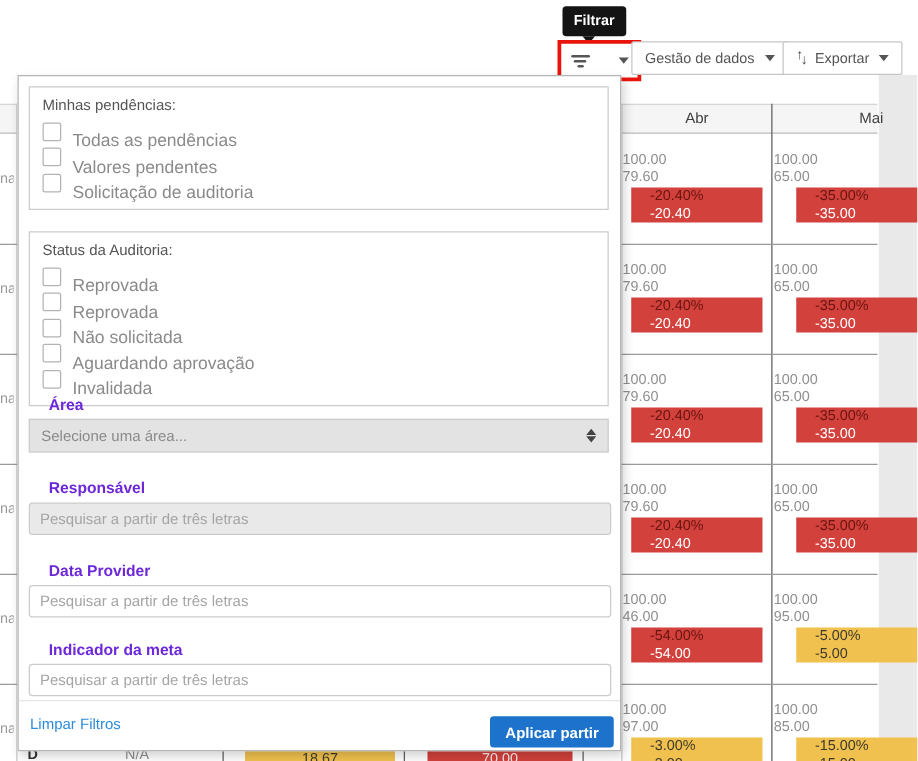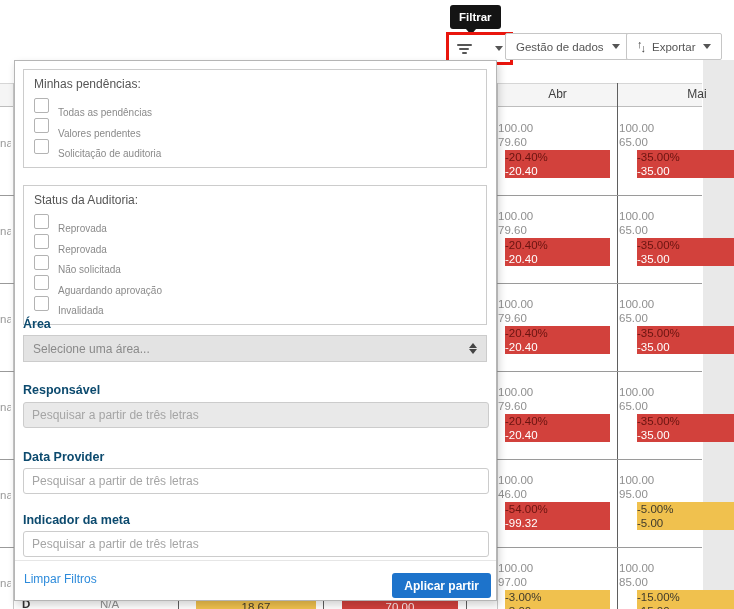--- a/index.html
+++ b/index.html
@@ -10,21 +10,21 @@
   #bg-table{position:absolute;left:0;top:60px;width:734px;height:549px;overflow:hidden;background:#fff;}
   .gray-strip{position:absolute;left:703px;top:0;width:31px;height:549px;background:#e9e9e9;}
   .hdr-band{position:absolute;left:0;top:23px;width:702px;height:24px;background:#f5f5f5;
             border-top:1px solid #d6d6d6;border-bottom:1px solid #bdbdbd;box-sizing:border-box;}
   .col-hdr{position:absolute;top:27px;font-size:12px;font-weight:normal;color:#3f3f3f;text-align:center;}
   .vline{position:absolute;top:23px;bottom:0;width:1px;background:#5f5f5f;}
   .vline.light{background:#c9c9c9;}
   .rowline{position:absolute;left:0;width:702px;height:1px;background:#9a9a9a;}
   .cell{position:absolute;height:88px;text-align:left;box-sizing:border-box;padding-top:14px;}
   .cell .v{display:block;font-size:11.5px;line-height:14px;color:#8f8f8f;}
-  .band{margin-top:1px;}
+  .band{margin-top:1px;padding-left:15px;}
   .band span{display:block;font-size:11.5px;line-height:14px;}
   .band.red{background:#d2413c;}
   .band.red .pct{color:#6a1410;}
   .band.red .val{color:#ffffff;}
   .band.yellow{background:#f0c14e;}
   .band.yellow .pct,.band.yellow .val{color:#3f3a2c;}
   .frag{position:absolute;left:0;width:11px;overflow:hidden;font-size:11.5px;color:#999;line-height:13px;}
   .bfrag-text{position:absolute;font-size:11.5px;color:#8f8f8f;}
   .bfrag-cell{position:absolute;top:540px;height:20px;font-size:11.5px;text-align:center;padding-top:1px;box-sizing:border-box;}
   .bfrag-cell.yellow{background:#f0c14e;color:#3f3a2c;}
@@ -54,22 +54,22 @@
 
   
   .panel{position:absolute;left:14px;top:60px;width:483px;height:541px;background:#fff;
          border:1px solid #b5b5b5;box-shadow:2px 4px 8px rgba(0,0,0,.18);box-sizing:border-box;}
   .fset{position:absolute;left:8px;right:9px;border:1px solid #ccc;padding:6px 10px 8px;box-sizing:border-box;background:#fff;}
   #fset-pend{top:8px;}
   #fset-status{top:124px;}
   .fset-title{font-size:12px;color:#555;line-height:16px;margin-bottom:5px;}
   .chk-row{display:flex;align-items:center;gap:9px;height:16px;margin-bottom:4.5px;cursor:pointer;}
   .chk{width:13px;height:13px;border:1px solid #b3b3b3;border-radius:2px;background:#fff;flex:0 0 auto;}
-  .chk-label{font-size:10px;color:#8a8a8a;line-height:15px;margin-top:15px;}
-  .flabel{position:absolute;left:8px;font-size:12.5px;font-weight:bold;color:#0c4a6e;}
+  .chk-label{font-size:14px;color:#8a8a8a;line-height:15px;margin-top:15px;}
+  .flabel{position:absolute;left:24px;font-size:12.5px;font-weight:bold;color:#6d28d9;}
   .sel{position:absolute;left:8px;right:9px;top:274px;height:27px;background:#e3e3e3;border:1px solid #ccc;
        display:flex;align-items:center;justify-content:space-between;padding:0 9px;box-sizing:border-box;cursor:pointer;}
   .sel-text{font-size:12px;color:#8a8a8a;}
   .spin{display:flex;flex-direction:column;gap:1px;align-items:center;}
   .spin i{width:0;height:0;border-left:4px solid transparent;border-right:4px solid transparent;display:block;}
   .spin .up{border-bottom:5px solid #444;}
   .spin .dn{border-top:5px solid #444;}
   .pinput{position:absolute;left:8px;right:9px;height:26px;border:1px solid #ccc;border-radius:3px;
           font-size:12px;padding:0 8px;box-sizing:border-box;font-family:inherit;color:#555;width:466px;}
   .pinput::placeholder{color:#a5a5a5;opacity:1;}
@@ -170,21 +170,21 @@
         <span class="val">-35.00</span>
       </div>
     </div>
     <div class="rowline" style="top: 399px;"></div>
     <span class="frag" style="top: 341px;">na</span>
     <div class="cell" style="left: 498px; width: 119px; top: 399px;">
       <span class="v">100.00</span>
       <span class="v">46.00</span>
       <div class="band red" style="margin-left: 7px; margin-right: 7px;">
         <span class="pct">-54.00%</span>
-        <span class="val">-99.32</span>
+        <span class="val">-54.00</span>
       </div>
     </div>
     <div class="cell" style="left: 619px; width: 156px; top: 399px;">
       <span class="v">100.00</span>
       <span class="v">95.00</span>
       <div class="band yellow" style="margin-left: 18px; margin-right: 18px;">
         <span class="pct">-5.00%</span>
         <span class="val">-5.00</span>
       </div>
     </div>

